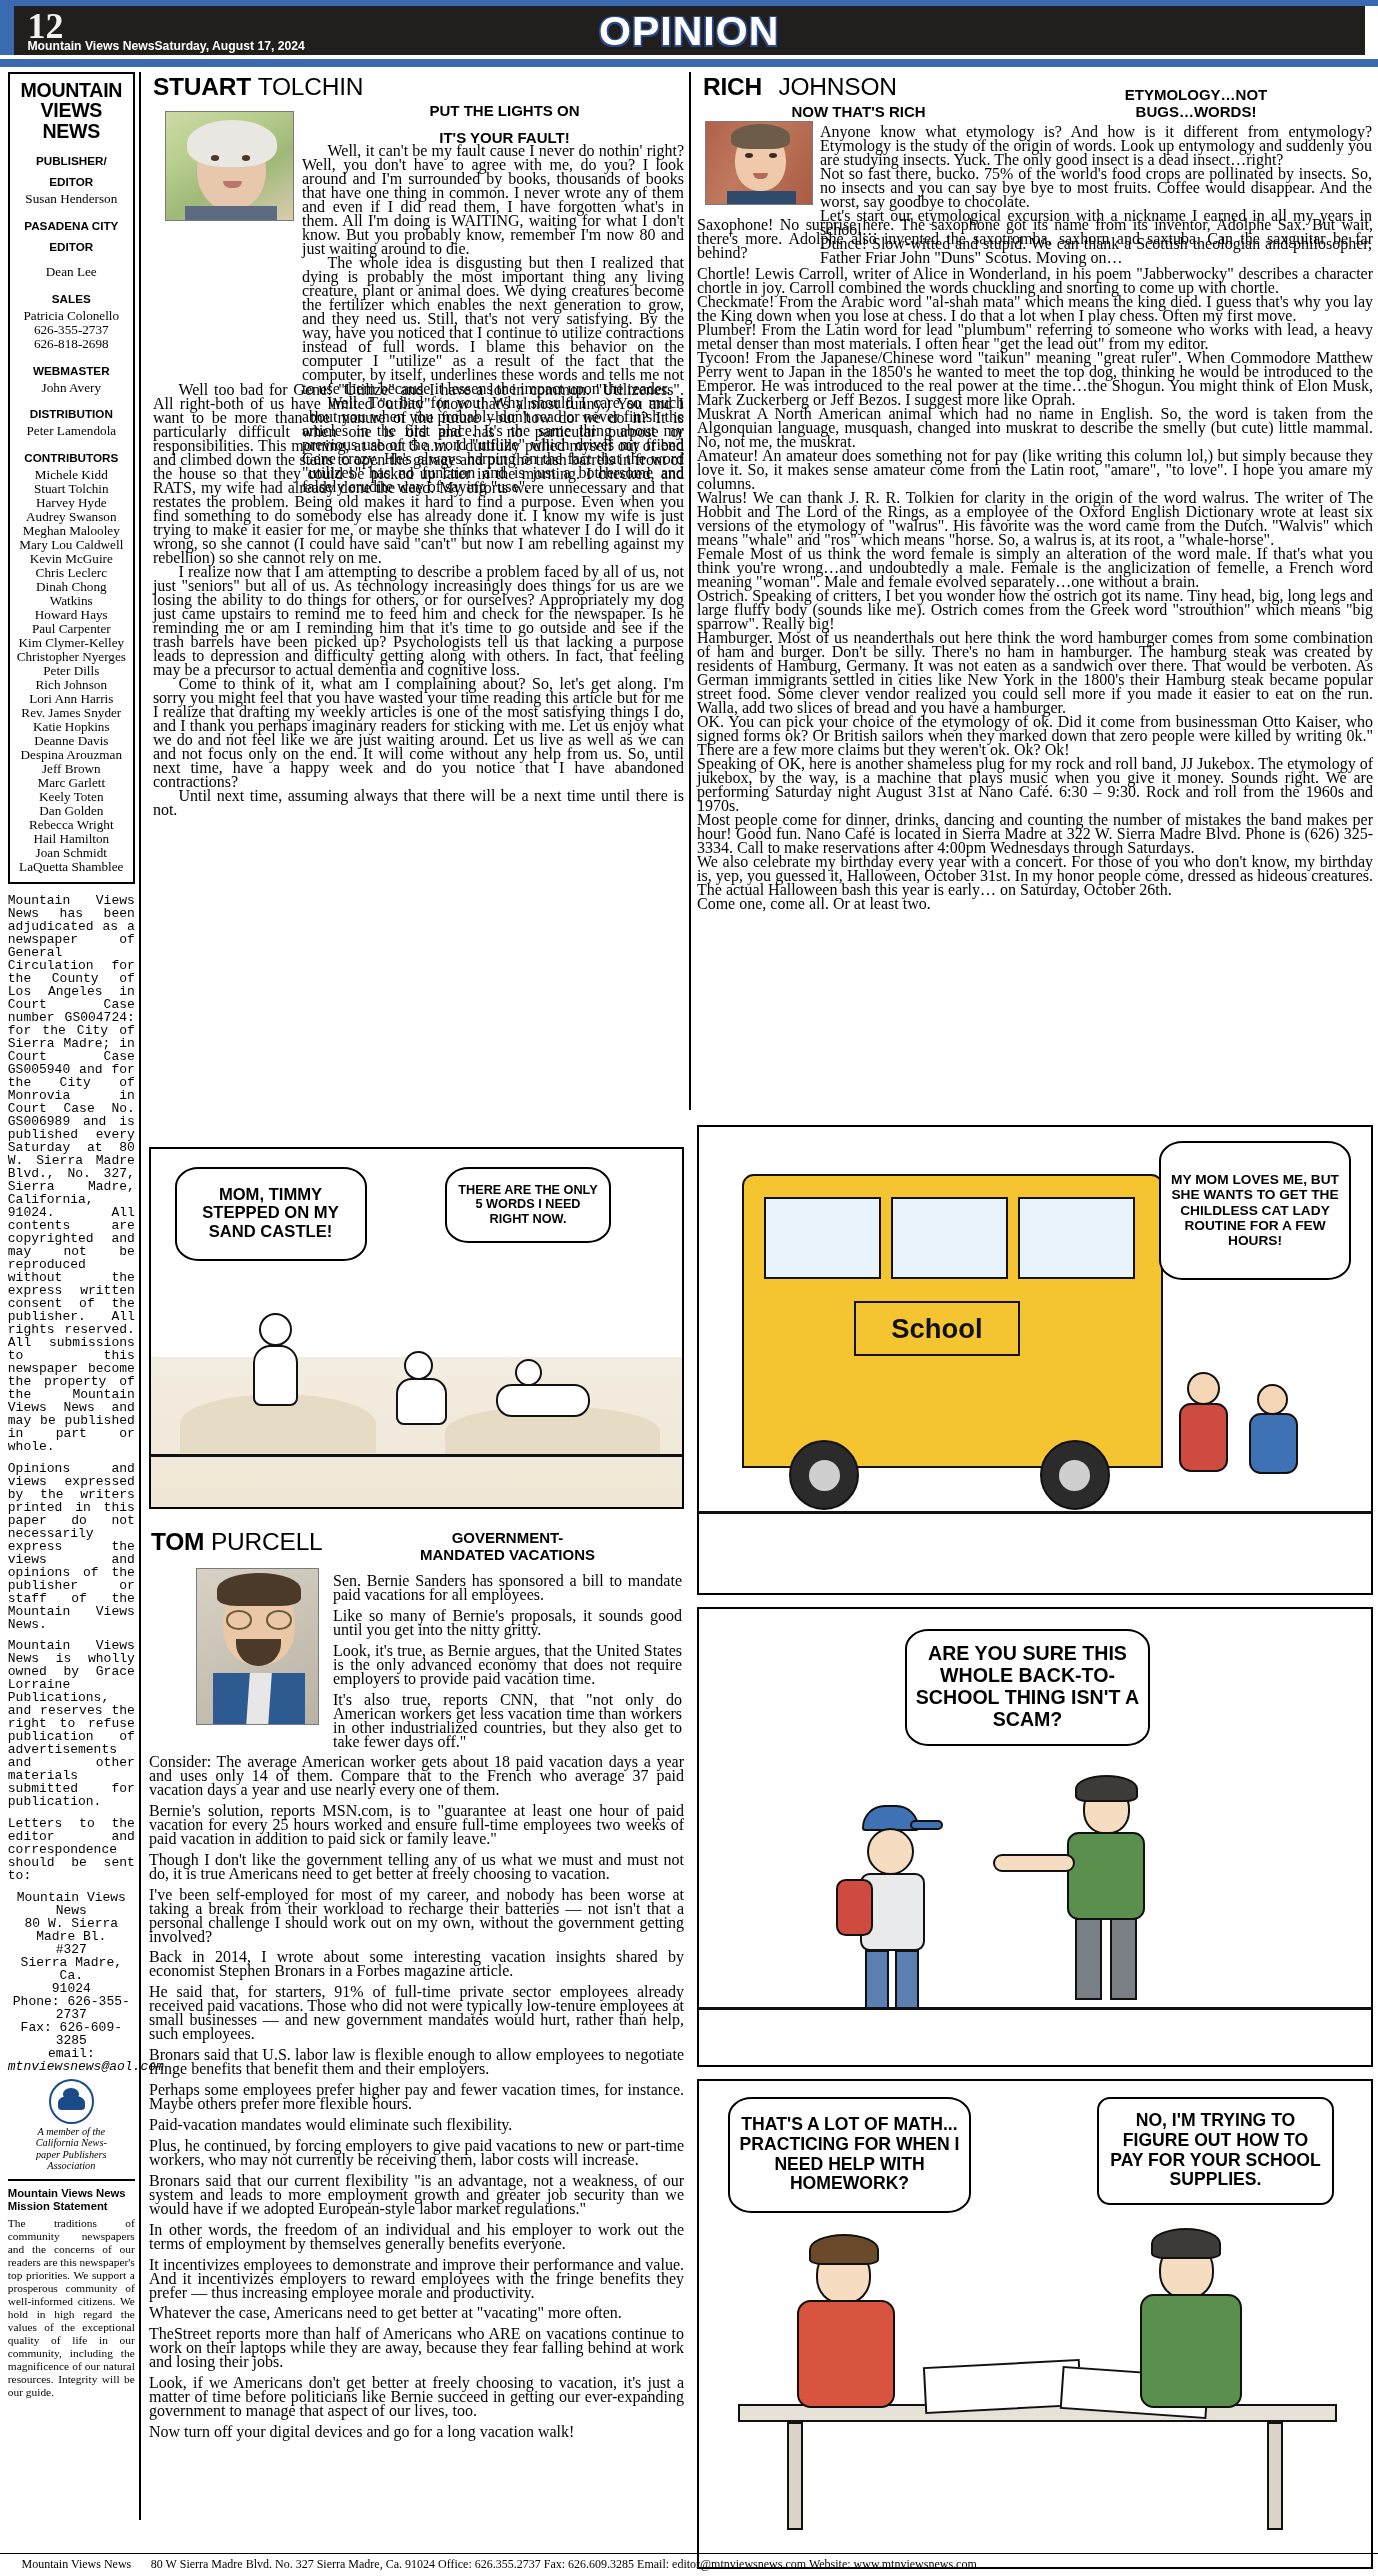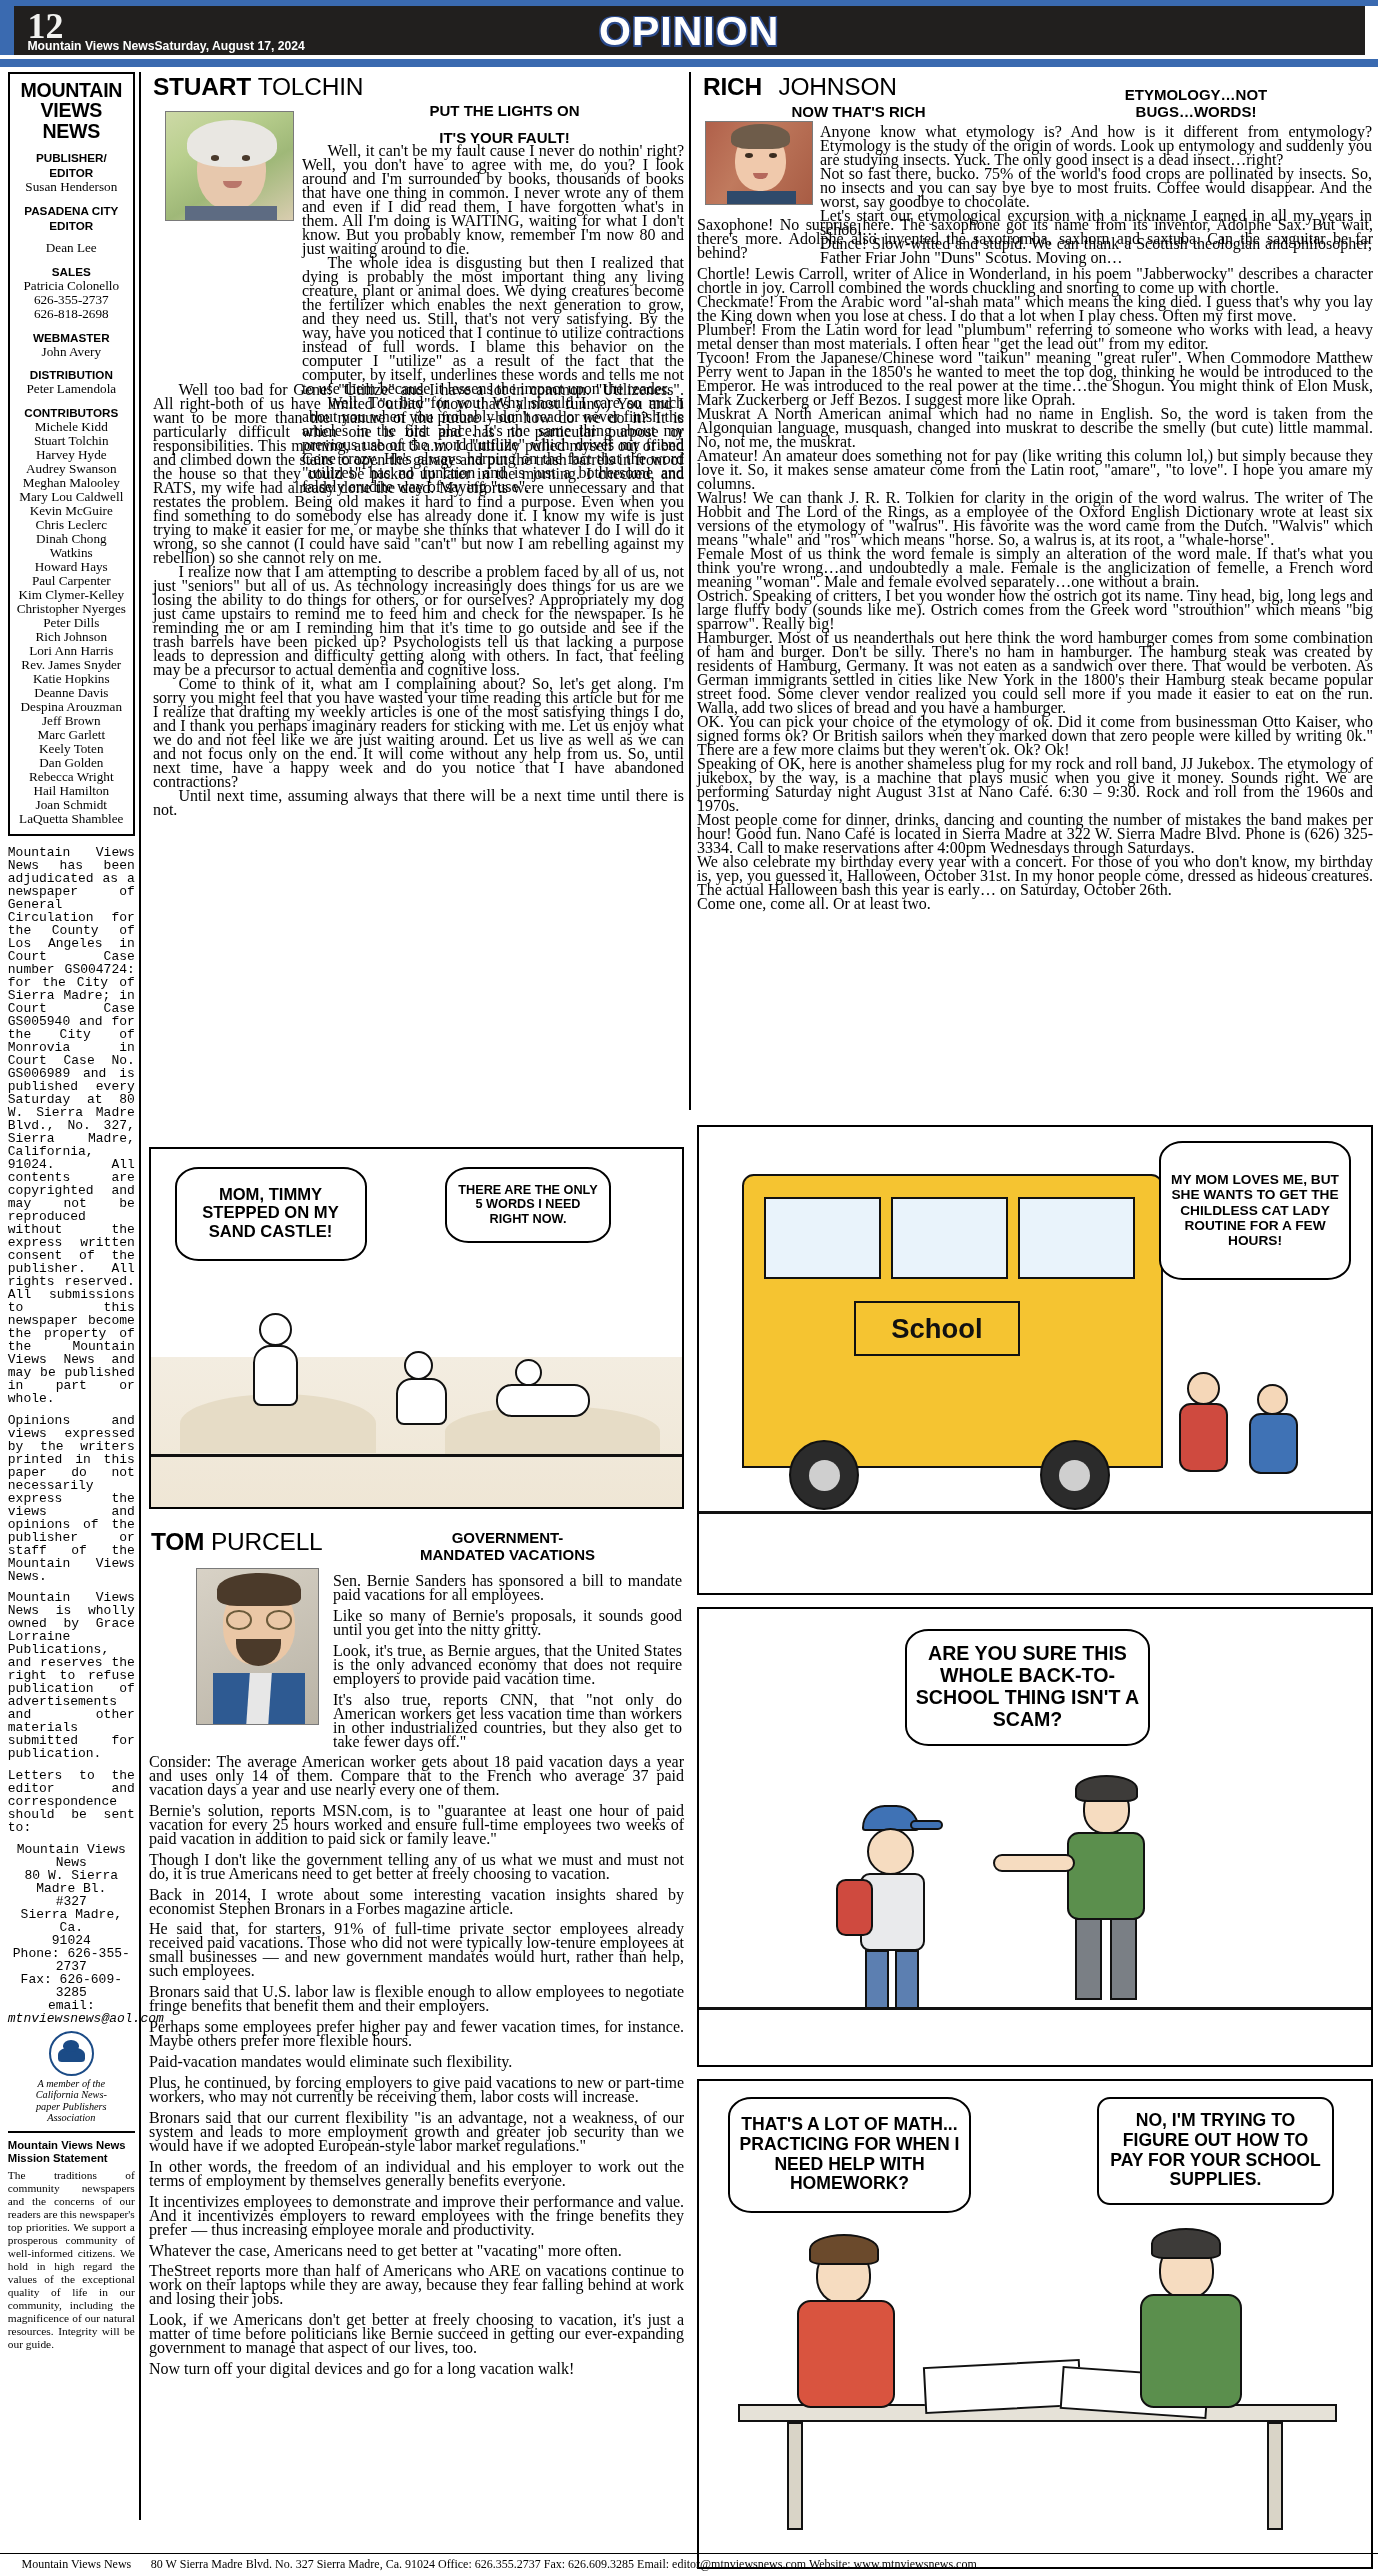--- a/index.html
+++ b/index.html
@@ -47,21 +47,21 @@
     position:absolute; left:7.8px; top:2px; width:127px; height:2438px;
     font-family:"Liberation Serif", serif;
   }
   .sidebar-box { border:2px solid #000; padding:5.9px 3.9px 7.8px 3.9px; }
   .mv-title {
     font-family:"Liberation Sans", sans-serif;
     font-weight:700; font-size:19.6px; line-height:20.6px; text-align:center; letter-spacing:-0.3px;
   }
   .sb-role {
     font-family:"Liberation Sans", sans-serif;
-    font-weight:700; font-size:11.7px; text-align:center; line-height:15px; margin-top:8.8px;
+    font-weight:700; font-size:11.7px; text-align:center; line-height:21px; margin-top:8.8px;
   }
   .sb-name { font-size:13.2px; text-align:center; line-height:14px; }
   .sb-list { font-size:13.2px; text-align:center; line-height:14px; }
 
   .sb-body {
     font-size:13px; line-height:13px; text-align:justify; margin-top:9.8px;font-family:Liberation Mono, monospace;
   }
   .sb-body p { margin:0 0 8.8px 0; }
   .sb-center { text-align:center; }
 
@@ -393,20 +393,21 @@
       <p class="noind">Sen. Bernie Sanders has sponsored a bill to mandate paid vacations for all employees.</p>
       <p class="noind gap">Like so many of Bernie's proposals, it sounds good until you get into the nitty gritty.</p>
       <p class="noind gap">Look, it's true, as Bernie argues, that the United States is the only advanced economy that does not require employers to provide paid vacation time.</p>
       <p class="noind gap">It's also true, reports CNN, that "not only do American workers get less vacation time than workers in other industrialized countries, but they also get to take fewer days off."</p>
     </div>
 
     <div class="body-text" style="position:absolute; left:2px; top:219px; width:535px;">
       <p class="noind gap">Consider: The average American worker gets about 18 paid vacation days a year and uses only 14 of them. Compare that to the French who average 37 paid vacation days a year and use nearly every one of them.</p>
       <p class="noind gap">Bernie's solution, reports MSN.com, is to "guarantee at least one hour of paid vacation for every 25 hours worked and ensure full-time employees two weeks of paid vacation in addition to paid sick or family leave."</p>
       <p class="noind gap">Though I don't like the government telling any of us what we must and must not do, it is true Americans need to get better at freely choosing to vacation.</p>
+      <p class="noind gap">I've been self-employed for most of my career, and nobody has been worse at taking a break from their workload to recharge their batteries — not isn't that a personal challenge I should work out on my own, without the government getting involved?</p>
       <p class="noind gap">Back in 2014, I wrote about some interesting vacation insights shared by economist Stephen Bronars in a Forbes magazine article.</p>
       <p class="noind gap">He said that, for starters, 91% of full-time private sector employees already received paid vacations. Those who did not were typically low-tenure employees at small businesses — and new government mandates would hurt, rather than help, such employees.</p>
       <p class="noind gap">Bronars said that U.S. labor law is flexible enough to allow employees to negotiate fringe benefits that benefit them and their employers.</p>
       <p class="noind gap">Perhaps some employees prefer higher pay and fewer vacation times, for instance. Maybe others prefer more flexible hours.</p>
       <p class="noind gap">Paid-vacation mandates would eliminate such flexibility.</p>
       <p class="noind gap">Plus, he continued, by forcing employers to give paid vacations to new or part-time workers, who may not currently be receiving them, labor costs will increase.</p>
       <p class="noind gap">Bronars said that our current flexibility "is an advantage, not a weakness, of our system and leads to more employment growth and greater job security than we would have if we adopted European-style labor market regulations."</p>
       <p class="noind gap">In other words, the freedom of an individual and his employer to work out the terms of employment by themselves generally benefits everyone.</p>
       <p class="noind gap">It incentivizes employees to demonstrate and improve their performance and value. And it incentivizes employers to reward employees with the fringe benefits they prefer — thus increasing employee morale and productivity.</p>
       <p class="noind gap">Whatever the case, Americans need to get better at "vacating" more often.</p>

